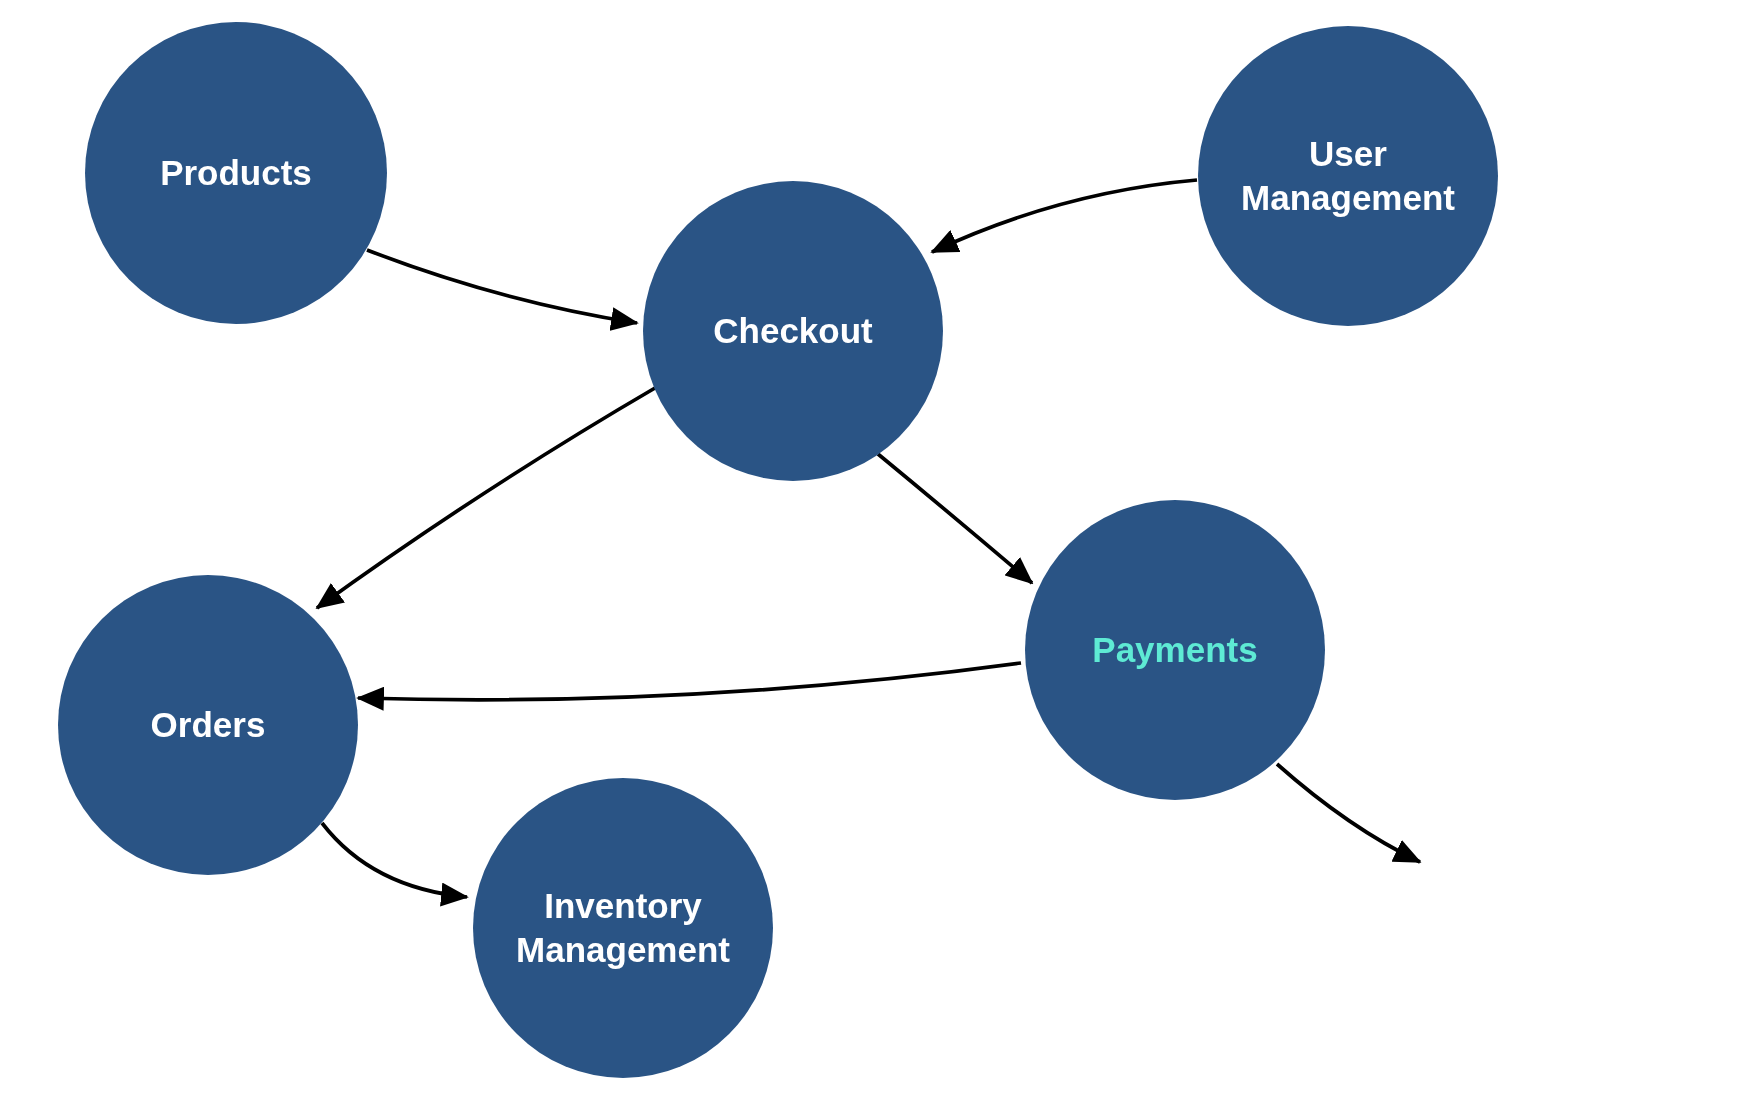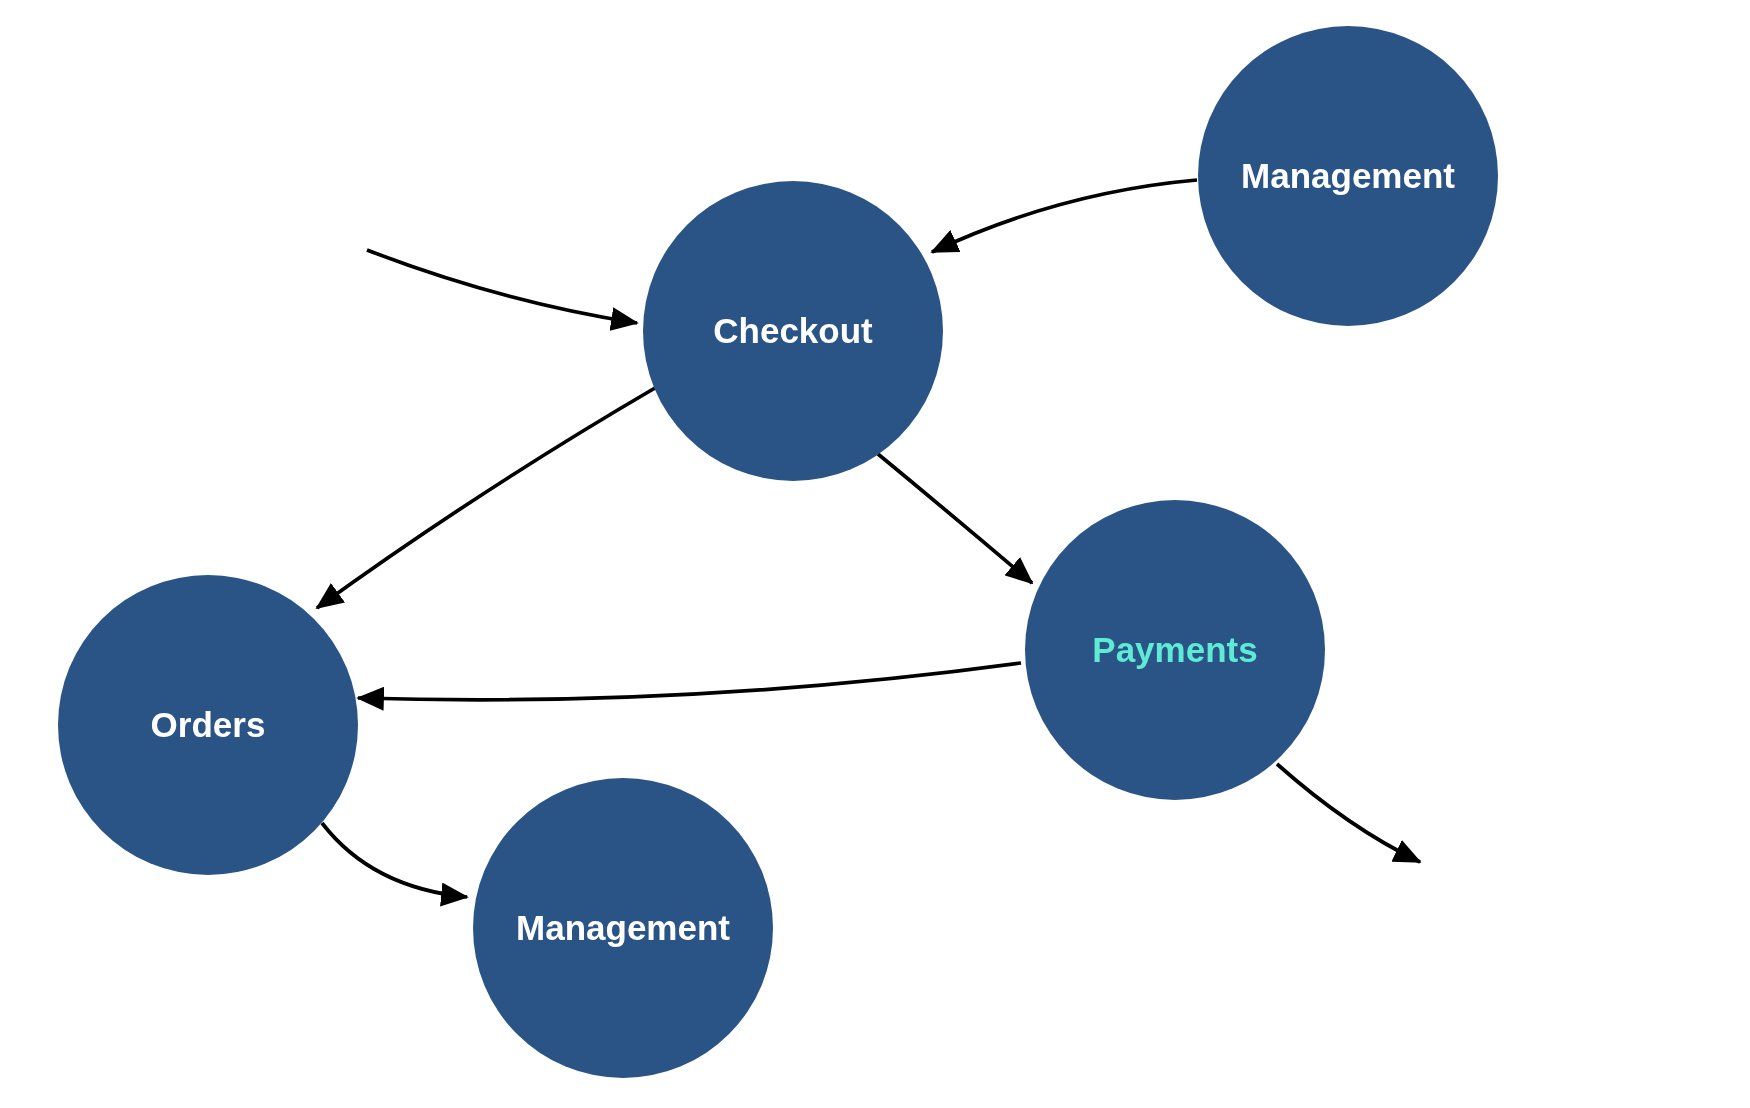--- a/index.html
+++ b/index.html
@@ -55,38 +55,45 @@
         </marker>
       </defs>
       <path d="M 367 250 Q 502 302 637 323" class="edge-path" stroke="#000000" stroke-width="3.7" marker-end="url(#arrowhead)"></path>
       <path d="M 1197 180 Q 1060 192 932 252" class="edge-path" stroke="#000000" stroke-width="3.7" marker-end="url(#arrowhead)"></path>
       <path d="M 655 388 Q 480 490 317 608" class="edge-path" stroke="#000000" stroke-width="3.7" marker-end="url(#arrowhead)"></path>
       <path d="M 878 454 Q 952 515 1032 583" class="edge-path" stroke="#000000" stroke-width="3.7" marker-end="url(#arrowhead)"></path>
       <path d="M 1021 663 Q 690 708 358 698" class="edge-path" stroke="#000000" stroke-width="3.7" marker-end="url(#arrowhead)"></path>
       <path d="M 322 823 Q 372 888 467 897" class="edge-path" stroke="#000000" stroke-width="3.7" marker-end="url(#arrowhead)"></path>
       <path d="M 1277 764 Q 1349 828 1420 862" class="edge-path" stroke="#000000" stroke-width="3.7" marker-end="url(#arrowhead)"></path>
     </svg>
+<div class="node" style="left: 85px; top: 22px; width: 302px; height: 302px; background: rgb(42, 84, 133);">
+      <div class="node-label" style="color: rgb(255, 255, 255);">
+        <div>Products</div>
+      </div>
+    </div>
     <div class="node" style="left: 1198px; top: 26px; width: 300px; height: 300px; background: rgb(42, 84, 133);">
       <div class="node-label" style="color: rgb(255, 255, 255);">
+        <div>User</div>
         <div>Management</div>
       </div>
     </div>
     <div class="node" style="left: 58px; top: 575px; width: 300px; height: 300px; background: rgb(42, 84, 133);">
       <div class="node-label" style="color: rgb(255, 255, 255);">
         <div>Orders</div>
       </div>
     </div>
     <div class="node" style="left: 643px; top: 181px; width: 300px; height: 300px; background: rgb(42, 84, 133);">
       <div class="node-label" style="color: rgb(255, 255, 255);">
         <div>Checkout</div>
       </div>
     </div>
     <div class="node" style="left: 1025px; top: 500px; width: 300px; height: 300px; background: rgb(42, 84, 133);">
       <div class="node-label" style="color: #5eead4;">
         <div>Payments</div>
       </div>
     </div>
     <div class="node" style="left: 473px; top: 778px; width: 300px; height: 300px; background: rgb(42, 84, 133);">
       <div class="node-label" style="color: rgb(255, 255, 255);">
+        <div>Inventory</div>
         <div>Management</div>
       </div>
     </div>
   </div>
 
 </body></html>

